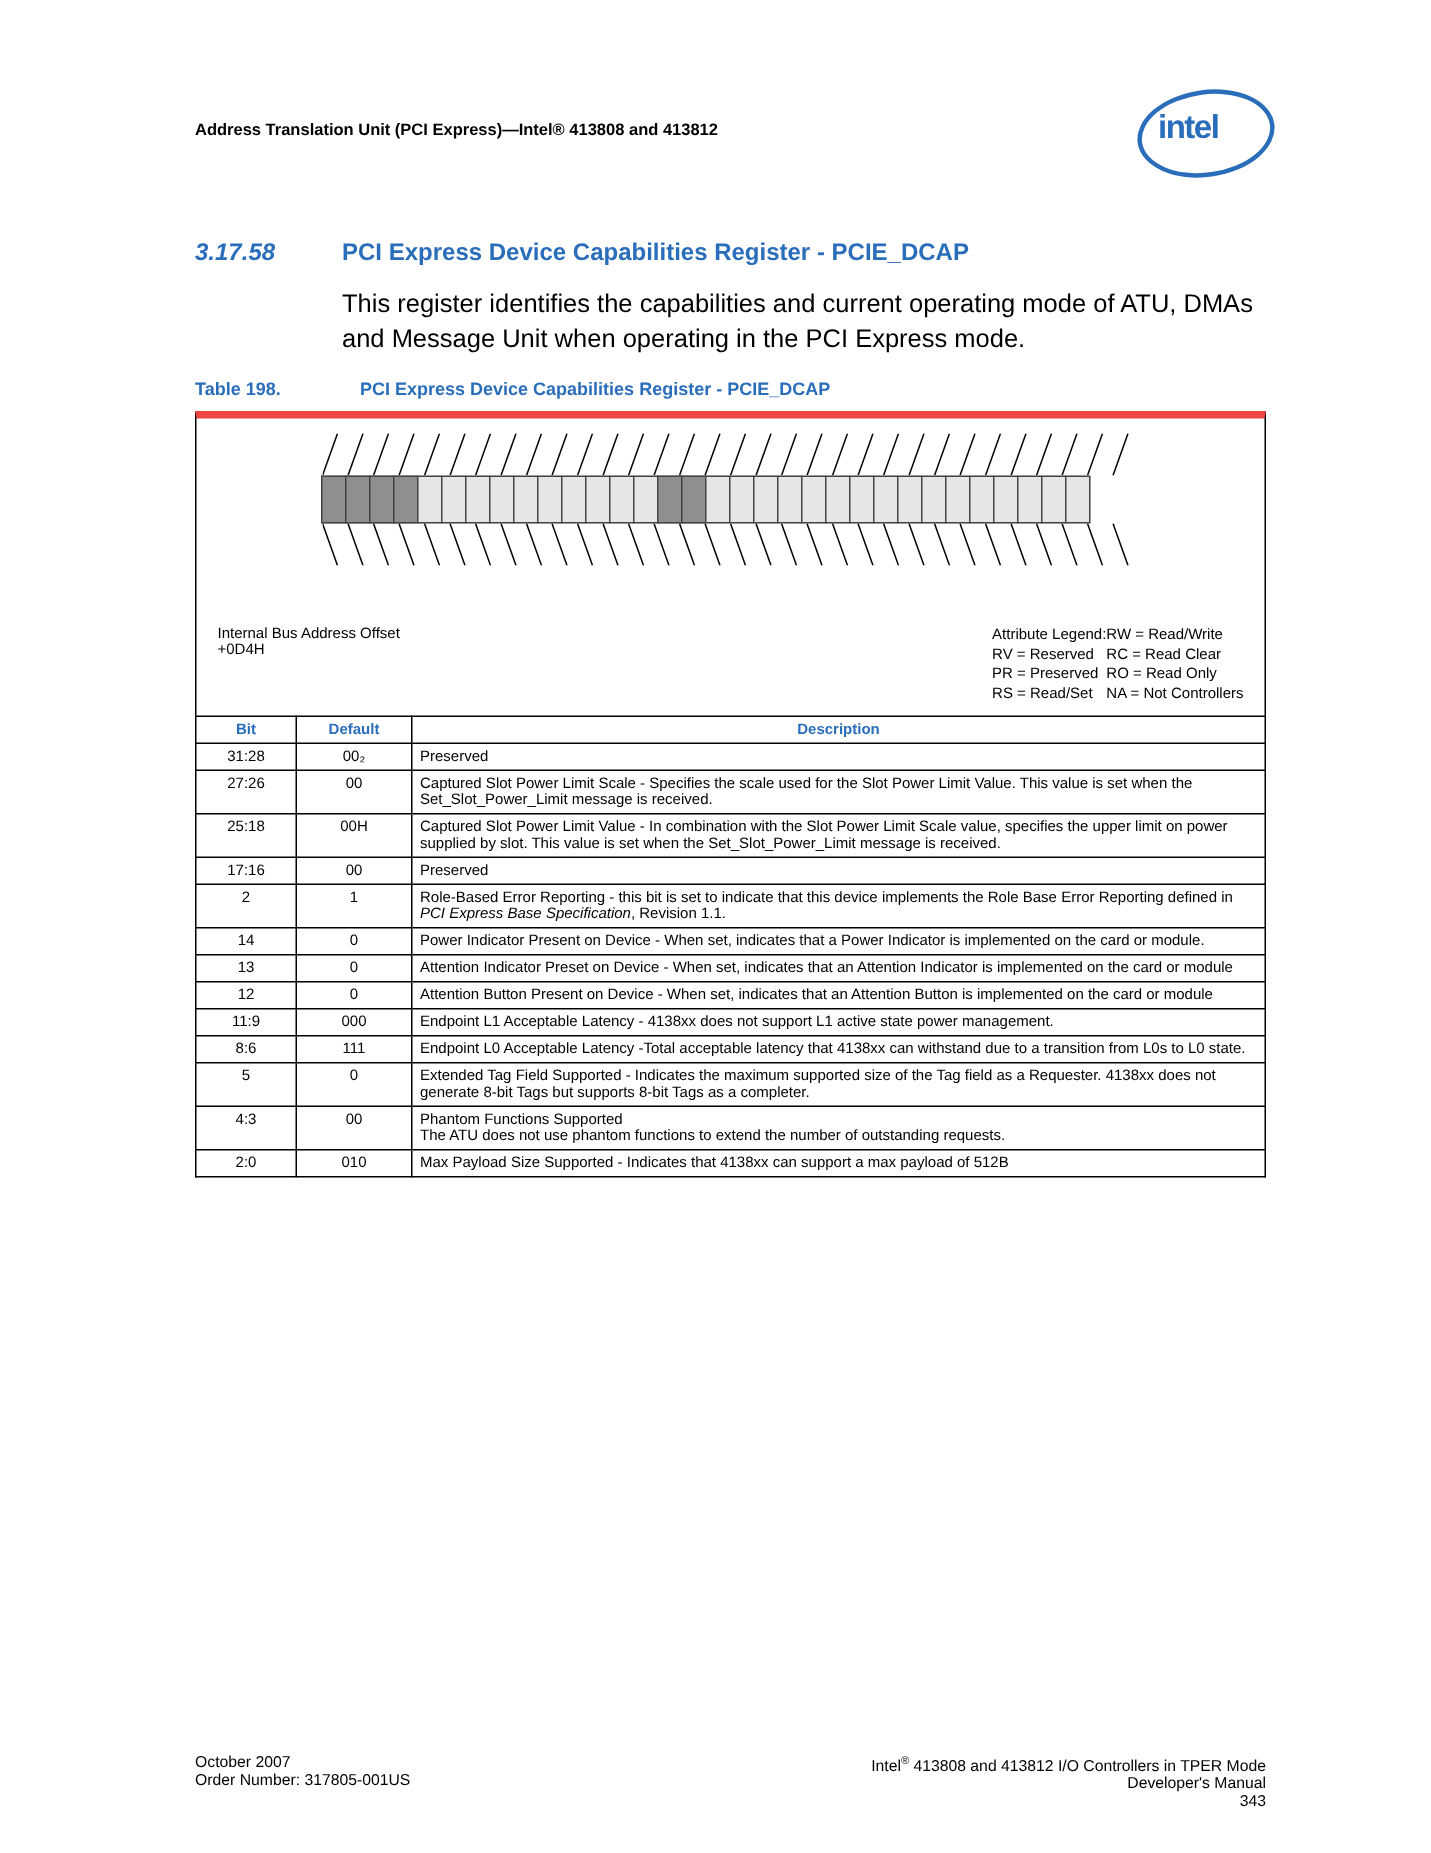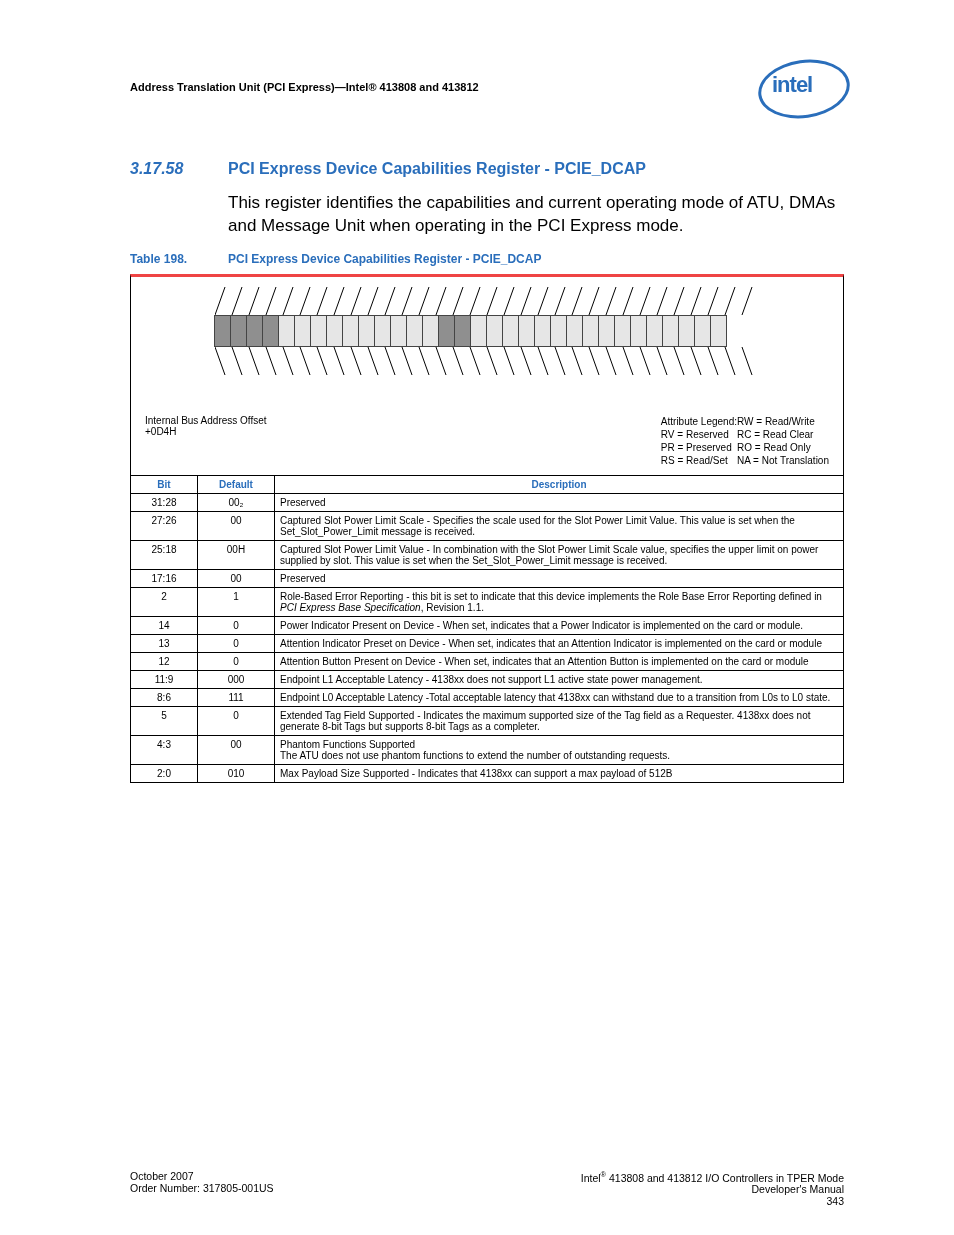--- a/index.html
+++ b/index.html
@@ -57,35 +57,35 @@
     color: #2a6ebb;
     font-weight: bold;
     font-size: 16px;
   }
   .sec-desc {
     font-size: 17px;
     margin-left: 98px;
     margin-bottom: 14px;
     line-height: 1.35;
   }
-  .tbl-cap-row { display: flex; align-items: baseline; margin-bottom: 8px; }
+  .tbl-cap-row { display: flex; align-items: baseline; margin-bottom: 8px; gap: 12px; }
   .tbl-cap-num {
     color: #2a6ebb;
     font-weight: bold;
     font-size: 12px;
     width: 98px;
     flex-shrink: 0;
   }
   .tbl-cap-title {
     color: #2a6ebb;
     font-weight: bold;
     font-size: 12px;
   }
   .diagram-box {
-    border-top: 3px solid #ef4444;
+    border-top: 5px solid #ef4444;
     border-left: 1px solid #000;
     border-right: 1px solid #000;
     padding: 10px 14px 8px 14px;
     font-size: 10px;
   }
   .bits-area { position: relative; height: 120px; margin-left: 70px; margin-right: 10px; }
   .bitrow { display: flex; gap: 0; }
   .bitcell {
     width: 17px; height: 32px;
     border: 1px solid #444;
@@ -278,21 +278,21 @@
         <div class="legend-col">
           <div>Attribute Legend:</div>
           <div>RV = Reserved</div>
           <div>PR = Preserved</div>
           <div>RS = Read/Set</div>
         </div>
         <div class="legend-col">
           <div>RW = Read/Write</div>
           <div>RC = Read Clear</div>
           <div>RO = Read Only</div>
-          <div>NA = Not Translation</div>
+          <div>NA = Not Controllers</div>
         </div>
       </div>
     </div>
   </div>
 
   <table class="bits">
     <thead>
       <tr>
         <th style="width:56px">Bit</th>
         <th style="width:66px">Default</th>

